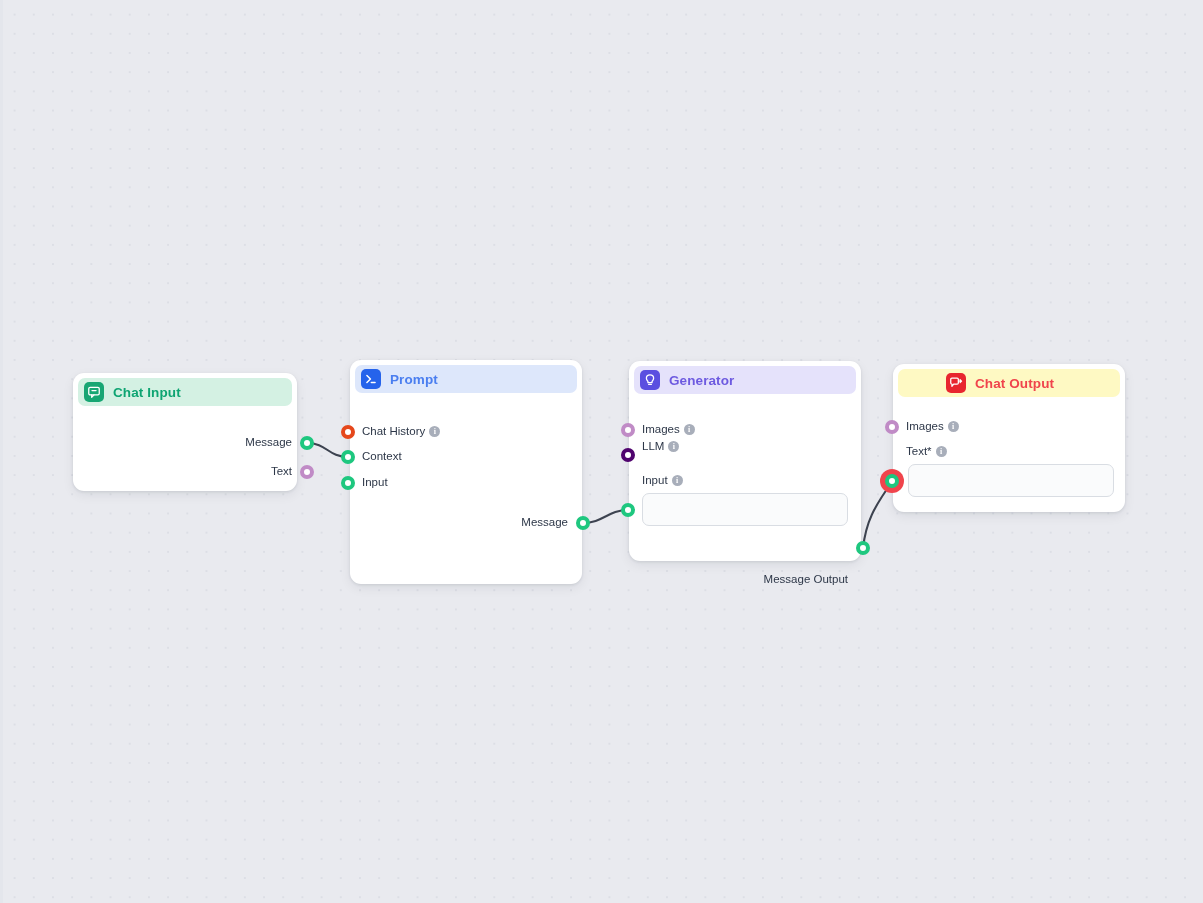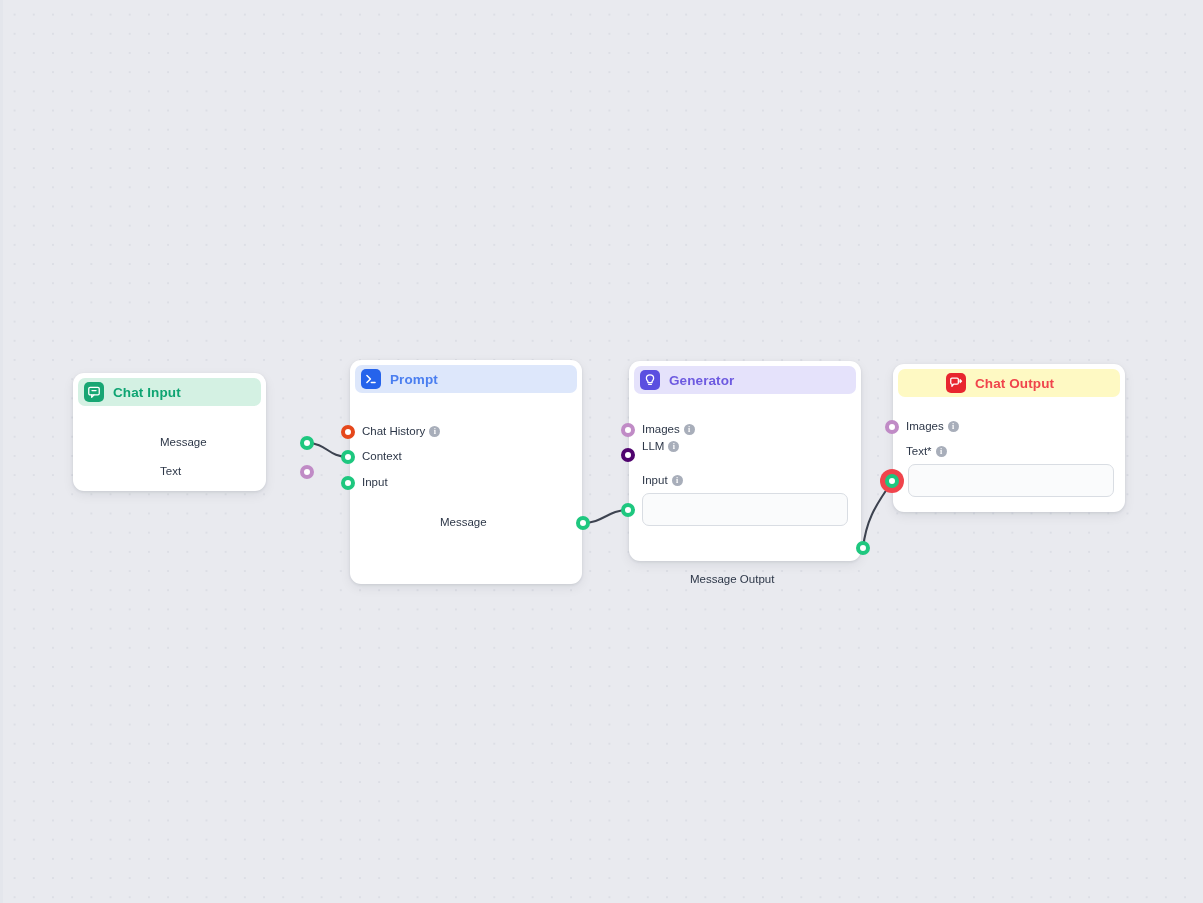--- a/index.html
+++ b/index.html
@@ -70,21 +70,21 @@
   .row-label {
     position: absolute;
     font-size: 11.5px;
     color: #2d3748;
     white-space: nowrap;
     display: flex;
     align-items: center;
     gap: 4px;
     justify-content: space-between;
   }
-  .row-label.right { justify-content: flex-start; }
+  .row-label.right { justify-content: flex-end; }
   .info-icon {
     width: 11px; height: 11px;
     border-radius: 50%;
     background: #a8aeba;
     color: #ffffff;
     font-size: 8px;
     font-weight: bold;
     line-height: 11px;
     text-align: center;
     font-family: "Liberation Serif", serif;
@@ -121,21 +121,21 @@
 <div id="canvas">
 
   <div class="left-strip"></div>
 
   <svg class="edges">
     <path d="M 307 443 C 327 443, 328 457, 348 457" fill="none" stroke="#3d4350" stroke-width="2.1"></path>
     <path d="M 583 523 C 603 523, 608 510, 628 510" fill="none" stroke="#3d4350" stroke-width="2.1"></path>
     <path d="M 863 548 C 866 522, 874 507, 892 482" fill="none" stroke="#3d4350" stroke-width="2.1"></path>
   </svg>
 
-  <div class="node" style="left:73px; top:373px; width:193px; height:118px;">
+  <div class="node" style="left:73px; top:373px; width:224px; height:118px;">
     <div class="node-header" style="background:#d4f1e3;">
       <span class="node-icon" style="background:#17a673;">
         <svg width="14" height="14" viewBox="0 0 24 24" fill="none" stroke="#ffffff" stroke-width="2.2" stroke-linecap="round" stroke-linejoin="round">
           <rect x="3" y="4" width="18" height="13" rx="2.5"></rect>
           <path d="M8 17 L8 21 L12 17"></path>
           <path d="M8.5 9.5 h7" stroke-width="2"></path>
         </svg>
       </span>
       <span class="node-title" style="color:#0ea472;">Chat Input</span>
     </div>

